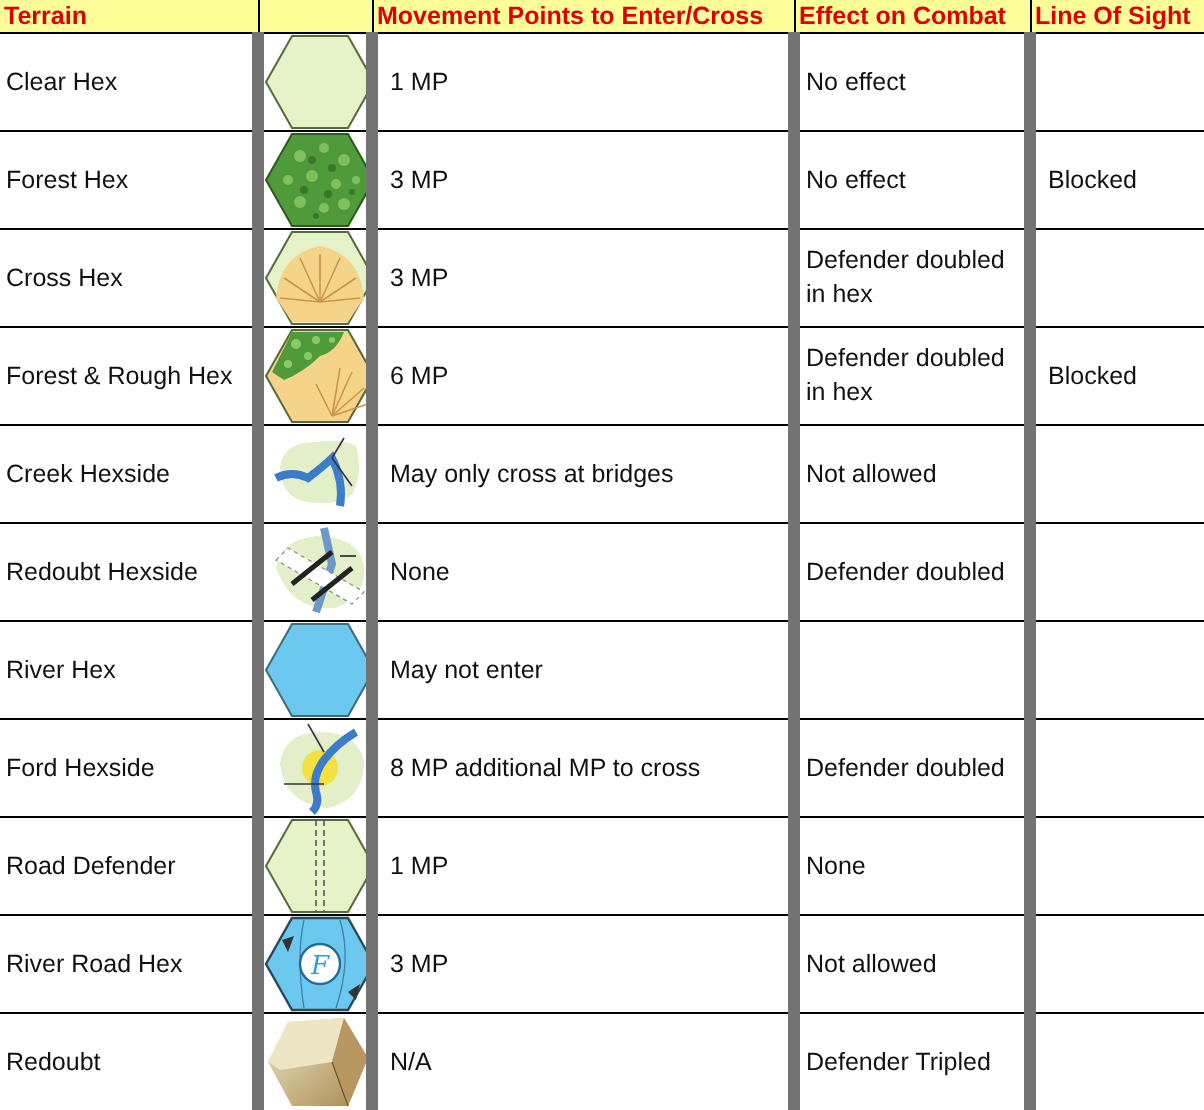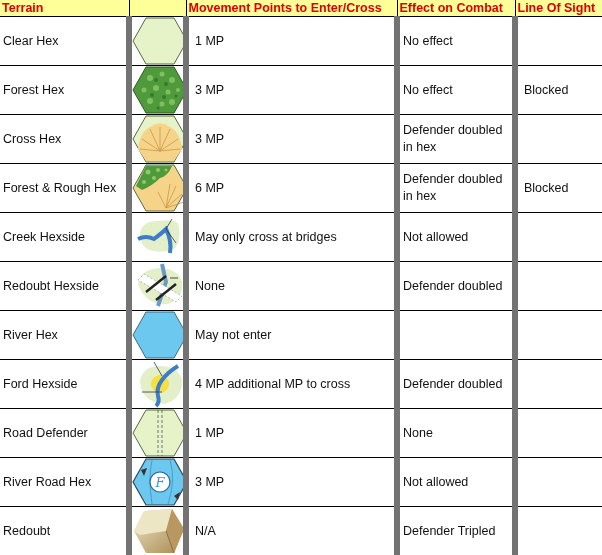--- a/index.html
+++ b/index.html
@@ -212,21 +212,21 @@
       <td>Ford Hexside</td>
       <td class="icon-cell">
         <svg width="56" height="48" viewBox="0 0 56 48">
           <path d="M8,22 Q10,6 28,6 Q46,6 50,20 Q50,40 32,44 Q10,42 8,22 Z" fill="#e2efc8"></path>
           <circle cx="28" cy="24" r="9" fill="#f5e042"></circle>
           <path d="M46,6 Q36,12 30,20 Q24,28 26,36 Q28,42 24,46" fill="none" stroke="#3b7dc8" stroke-width="4"></path>
           <line x1="22" y1="2" x2="30" y2="16" stroke="#334" stroke-width="0.8"></line>
           <line x1="10" y1="32" x2="30" y2="32" stroke="#334" stroke-width="0.8"></line>
         </svg>
       </td>
-      <td>4 MP additional MP to cross</td>
+      <td>8 MP additional MP to cross</td>
       <td class="wrap">Defender doubled</td>
       <td></td>
     </tr>
 
     <tr>
       <td>Road Defender</td>
       <td class="icon-cell">
         <svg width="56" height="48" viewBox="0 0 56 48">
           <polygon points="14,1 42,1 55,24 42,47 14,47 1,24" fill="#e6f2c8" stroke="#556b3a" stroke-width="1"></polygon>
           <line x1="26" y1="1" x2="26" y2="47" stroke="#555" stroke-width="0.8" stroke-dasharray="3,2"></line>

